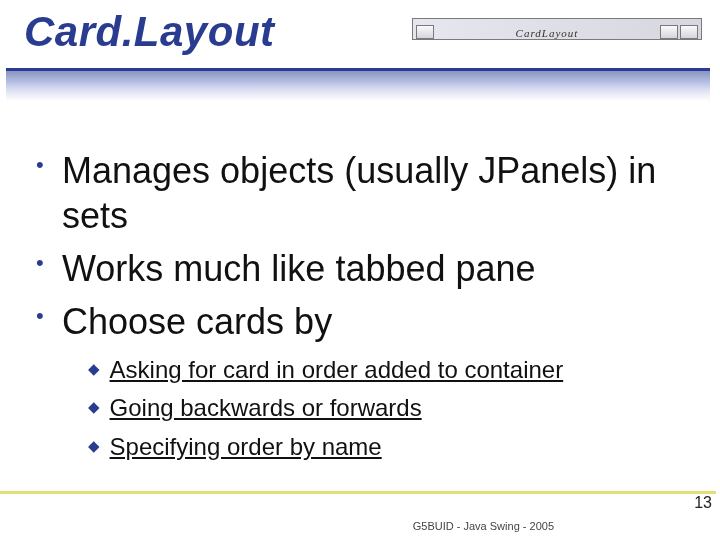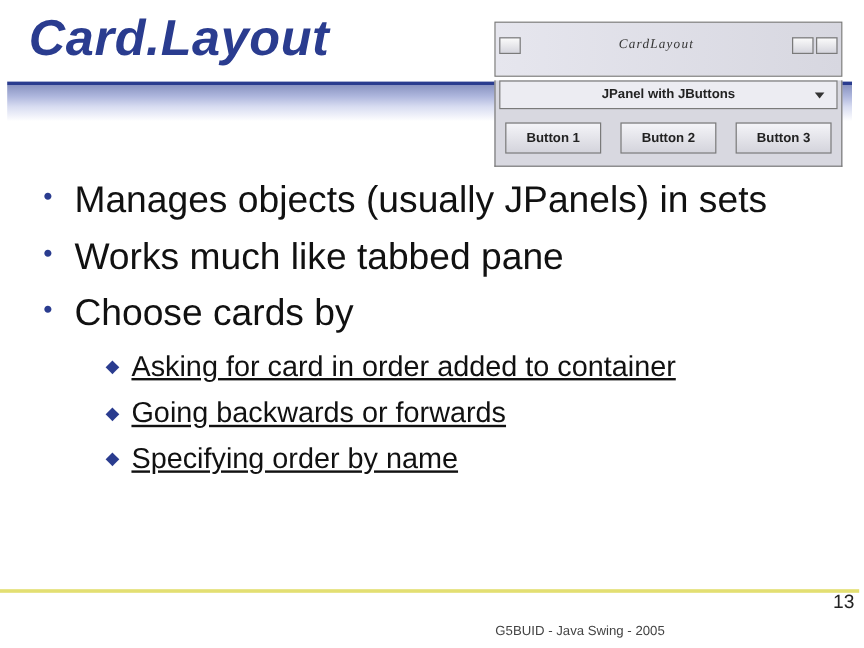--- a/index.html
+++ b/index.html
@@ -54,24 +54,24 @@
   .applet {
     position: absolute;
     right: 14px;
     top: 18px;
     width: 290px;
     font-family: "Helvetica", Arial, sans-serif;
   }
   .applet-titlebar {
     height: 20px;
     display: flex;
-    align-items: flex-start;
+    align-items: flex-end;
     border: 1px solid #7a7a7a;
     background: linear-gradient(to right, #e6e6ee, #d7d7e0);
-    padding: 12px 2px;
+    padding: 0 2px;
   }
   .tb-box {
     width: 16px;
     height: 12px;
     border: 1px solid #7a7a7a;
     background: linear-gradient(to bottom, #fafafa, #d5d5dd);
     margin: 0 1px;
   }
   .tb-title {
     flex: 1;
@@ -144,21 +144,21 @@
     margin-right: 18px;
     flex: 0 0 auto;
   }
   .b1 .dot::before {
     content: "•";
     color: #2a3c8f;
     font-size: 22px;
     line-height: 0;
   }
   .b1 .txt {
-    font-size: 31px;
+    font-size: 36px;
     color: #111;
     line-height: 1.25;
   }
   .sub {
     margin-left: 52px;
     margin-top: 10px;
   }
   .b2 {
     display: flex;
     align-items: flex-start;
@@ -211,31 +211,20 @@
     <div class="thick"></div>
     <div class="grad"></div>
   </div>
 
   <div class="applet">
     <div class="applet-titlebar">
       <div class="tb-box"></div>
       <div class="tb-title">CardLayout</div>
       <div class="tb-box"></div>
       <div class="tb-box"></div>
-    </div>
-    <div class="applet-panel">
-      <div class="combo">
-        <span>JPanel with JButtons</span>
-        <span class="arrow"></span>
-      </div>
-      <div class="btnrow">
-        <div class="btn">Button 1</div>
-        <div class="btn">Button 2</div>
-        <div class="btn">Button 3</div>
-      </div>
     </div>
   </div>
 
   <div class="body">
     <div class="b1">
       <span class="dot"></span>
       <span class="txt">Manages objects (usually JPanels) in sets</span>
     </div>
     <div class="b1">
       <span class="dot"></span>

